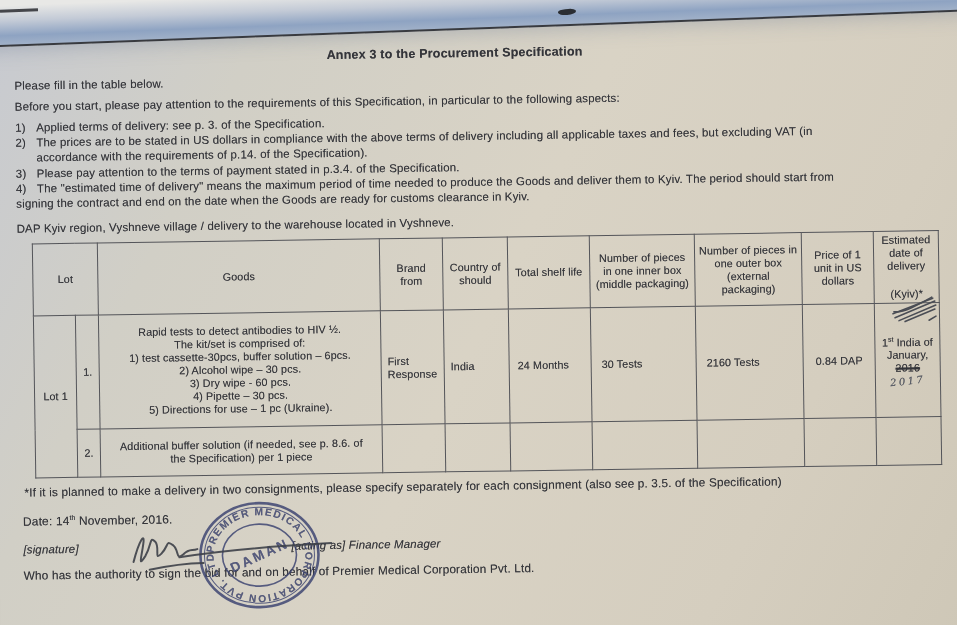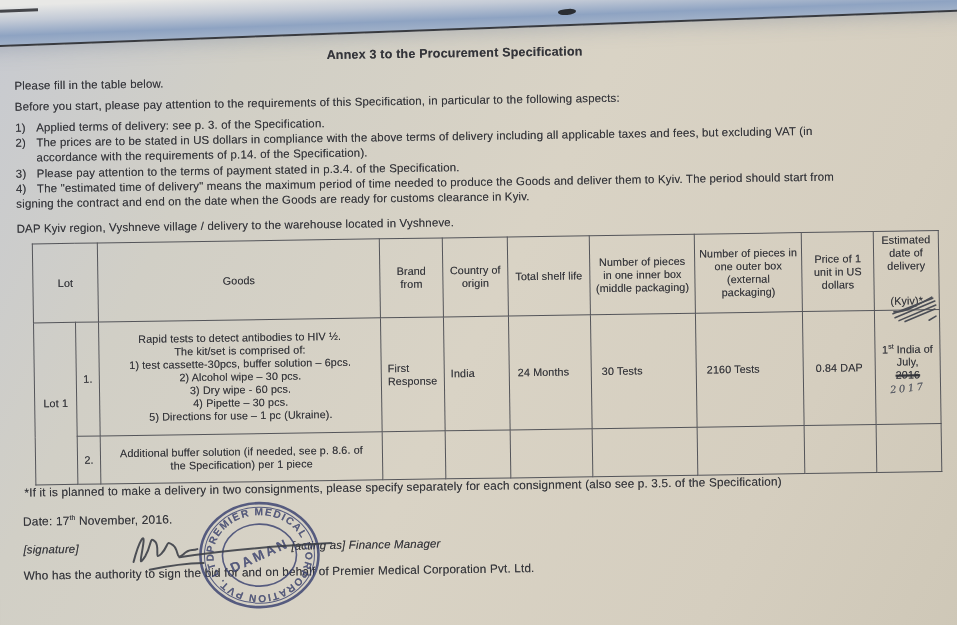--- a/index.html
+++ b/index.html
@@ -38,21 +38,21 @@
   table.spec{
     position:absolute; left:33px; top:237px; width:906px;
     border-collapse:collapse; table-layout:fixed;
     font-size:10.8px; color:#34353a; letter-spacing:.1px;
   }
   table.spec td{border:1.3px solid #54555a; padding:2px 4px; vertical-align:middle; text-align:center; line-height:13px;}
   tr.h-head{height:64px;} tr.h-r1{height:114px;} tr.h-r2{height:48px;}
   td.goods-cell{ text-align:left; vertical-align:top; padding:4px 4px 2px 7px; line-height:13.6px; white-space:nowrap;}
   td.goods-cell2{text-align:left; vertical-align:middle; padding:2px 4px 2px 7px; line-height:13.6px; white-space:nowrap;}
   td.delivery-cell{text-align:left; vertical-align:top; padding:8px 3px 2px 6px; line-height:13.5px;}
-  .est-gap{margin-top:22px;}
+  .est-gap{margin-top:15px;}
   sup{font-size:7px; letter-spacing:0;}
   .struck{text-decoration:line-through; text-decoration-thickness:1.6px;text-align:center;}
   .hand{
     display:inline-block; font-family:"DejaVu Serif", serif; font-style:italic;
     font-size:10px; letter-spacing:2.5px; color:#565b66; transform:rotate(-5deg);
   }
   .scribble{position:absolute;}
   .italic{font-style:italic;}
   .footnote{font-size:11.8px;}
   .sig-svg{position:absolute; left:116px; top:517px; z-index:6;}
@@ -94,21 +94,21 @@
           <col style="width:105px">
           <col style="width:107px">
           <col style="width:72px">
           <col style="width:65px">
       </colgroup>
       <tbody>
           <tr class="h-head">
         <td colspan="2">Lot</td>
         <td>Goods</td>
         <td>Brand from</td>
-        <td>Country of origin</td>
+        <td>Country of should</td>
         <td>Total shelf life</td>
         <td>Number of pieces in one inner box (middle packaging)</td>
         <td>Number of pieces in one outer box (external packaging)</td>
         <td>Price of 1 unit in US dollars</td>
         <td>
           <div>Estimated date of delivery</div>
           <div class="est-gap">(Kyiv)*</div>
         </td>
       </tr>
       <tr class="h-r1">
@@ -124,21 +124,21 @@
           <div>5) Directions for use – 1 pc (Ukraine).</div>
         </td>
         <td style="text-align:left; padding-left:6px;">First Response</td>
         <td style="text-align:left; padding-left:6px;">India</td>
         <td style="text-align:left; padding-left:8px;">24 Months</td>
         <td style="text-align:left; padding-left:10px;">30 Tests</td>
         <td style="text-align:left; padding-left:10px;">2160 Tests</td>
         <td>0.84 DAP</td>
         <td class="delivery-cell">
           <div><span>1</span><sup>st</sup><span> India of</span></div>
-          <div>July,</div>
+          <div>January,</div>
           <div class="struck">2016</div>
           <div class="hand">2017</div>
           <svg class="scribble" style="right:3px; top:62px;" width="46" height="30" viewBox="0 0 46 30">
             <g stroke="#4a4d55" stroke-width="1.6" fill="none" stroke-linecap="round">
               <path d="M2,20 L42,5"></path>
                   <path d="M4,24 L44,8"></path>
                   <path d="M8,27 L45,12"></path>
               <path d="M14,28 L44,16"></path>
                   <path d="M3,18 C12,20 30,10 41,4"></path>
                   <path d="M38,27 L45,23"></path>
@@ -158,21 +158,21 @@
         <td></td>
         <td></td>
         <td></td>
         <td></td>
       </tr>
     </tbody>
       </table>
 
     <div class="line footnote" style="left:22px; top:479px;">*If it is planned to make a delivery in two consignments, please specify separately for each consignment (also see p. 3.5. of the Specification)</div>
 
-    <div class="line" style="left:20px; top:508px; font-size:12px;"><span>Date: 17</span><sup>th</sup><span> November, 2016.</span></div>
+    <div class="line" style="left:20px; top:508px; font-size:12px;"><span>Date: 14</span><sup>th</sup><span> November, 2016.</span></div>
 
     <div class="line italic" style="left:20px; top:537px;">[signature]</div>
     <div class="line italic" style="left:288px; top:537px;">[acting as] Finance Manager</div>
     <div class="line" style="left:20px; top:562px; font-size:11.8px;">Who has the authority to sign the bid for and on behalf of Premier Medical Corporation Pvt. Ltd.</div>
 
     <svg class="stamp-svg" width="128" height="116" viewBox="0 0 128 116">
       <g stroke="#3a4270" fill="none">
         <ellipse cx="64" cy="56" rx="59" ry="52" stroke-width="2.6"></ellipse>
         <ellipse cx="64" cy="56" rx="55" ry="48" stroke-width="1"></ellipse>
         <ellipse cx="64" cy="56" rx="37" ry="31" stroke-width="1.6"></ellipse>

